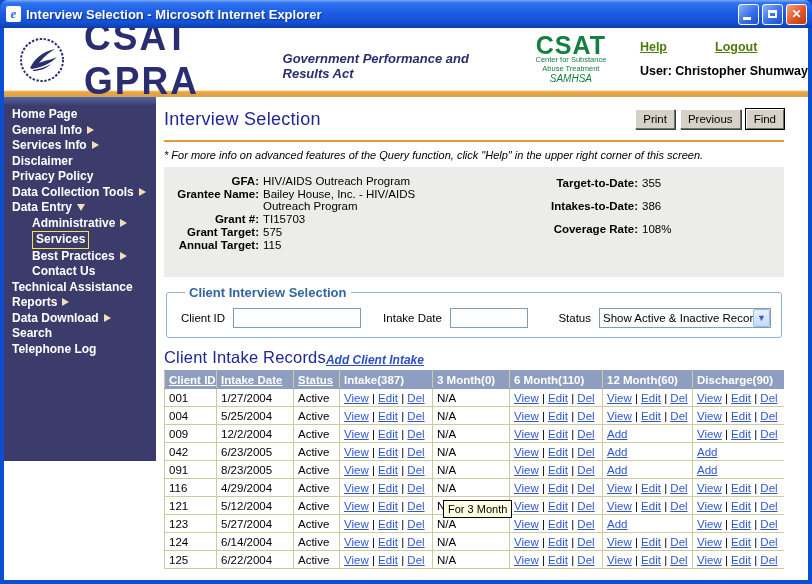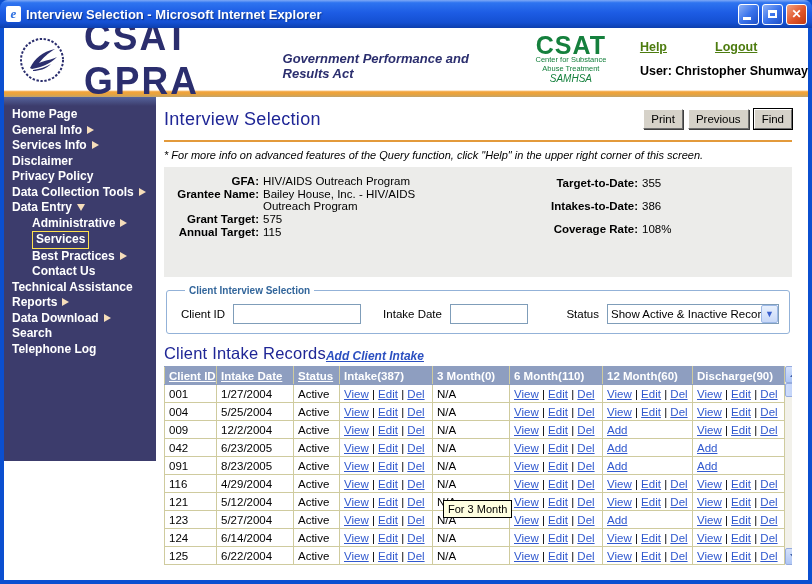--- a/index.html
+++ b/index.html
@@ -52,42 +52,42 @@
     background-image:linear-gradient(180deg,#55639B 0px,#3C3C6C 9px); }
   .side-item { color:#fff; font-weight:bold; font-size:12px; line-height:15.5px; padding-left:8px;
     white-space:nowrap; cursor:pointer; }
   .side-item.indent { padding-left:28px; }
   .arrow-r { display:inline-block; width:0; height:0; border-left:7px solid #F5DDBA;
     border-top:4px solid transparent; border-bottom:4px solid transparent; margin-left:5px; }
   .arrow-d { display:inline-block; width:0; height:0; border-top:7px solid #F5DDBA;
     border-left:4px solid transparent; border-right:4px solid transparent; margin-left:5px; }
   .active-box { border:1px solid #FFE14D; padding:0 3px; display:inline-block; }
 
-  .content { flex:1; height:483px; padding:0 16px 0 8px; position:relative; background:#fff; overflow:hidden; }
+  .content { flex:1; height:483px; padding:0 24px 0 8px; position:relative; background:#fff; overflow:hidden; }
   .title-row { display:flex; justify-content:space-between; align-items:flex-start; margin-top:12px; height:30px; }
   .page-title { color:#1F2696; font-size:18px; letter-spacing:.3px; }
   .btn-row { display:flex; gap:5px; }
   .xp-btn { background:#D6D2C9; border:1px solid; border-color:#FFFFFF #6E6E6E #6E6E6E #FFFFFF;
     box-shadow:1px 1px 0 #404040; font-size:11.5px; padding:3px 7px; font-family:"Liberation Sans",sans-serif; cursor:pointer; }
   .xp-btn.default { outline:1px solid #000; }
   .h-rule { height:2px; background:#E39A3B; margin-top:1px; }
   .note { font-style:italic; font-size:11px; color:#000; margin-top:7px; }
 
   .info-panel { margin-top:6px; background:#ECECEA; padding:8px 6px 10px 2px; display:flex; min-height:110px; }
   .info-col.left { width:300px; }
   .info-col.right { margin-left:60px; padding-top:2px; }
   .info-row { display:flex; font-size:11.5px; margin-bottom:1px; }
   .info-col.right .info-row { margin-bottom:11px; }
   .info-label { font-weight:bold; width:93px; text-align:right; flex:0 0 93px; }
   .info-col.right .info-label { width:112px; flex:0 0 112px; }
   .info-value { margin-left:4px; width:192px; }
   .info-col.right .info-value { width:auto; }
 
   fieldset.filter { margin-top:8px; border:1px solid #93B2D8; border-radius:3px; padding:8px 10px 9px 14px; }
-  fieldset.filter legend { color:#33669B; font-weight:bold; font-size:10px; padding:0 4px; margin-left:4px; }
+  fieldset.filter legend { color:#33669B; font-weight:bold; font-size:13px; padding:0 4px; margin-left:4px; }
   .filter-row { display:flex; align-items:center; font-size:11.5px; }
   .xp-input { border:1px solid #7F9DB9; height:20px; font-size:11.5px; padding:1px 3px;
     font-family:"Liberation Sans",sans-serif; background:#fff; }
   .inp-clientid { width:128px; margin-left:8px; }
   .lbl-intake { margin-left:22px; }
   .inp-intake { width:78px; margin-left:8px; }
   .status-group { margin-left:auto; display:flex; align-items:center; }
   .xp-select { width:172px; height:20px; border:1px solid #7F9DB9; background:#fff; margin-left:8px;
     display:flex; align-items:center; font-size:11.5px; cursor:pointer; }
   .xp-select .sel-text { flex:1; padding-left:3px; white-space:nowrap; overflow:hidden; }
@@ -202,20 +202,24 @@
           <div class="info-col left" id="info-left">
               <div class="info-row">
                 <span class="info-label">GFA:</span>
                 <span class="info-value">HIV/AIDS Outreach Program</span>
               </div>
               <div class="info-row">
                 <span class="info-label">Grantee Name:</span>
                 <span class="info-value">Bailey House, Inc. - HIV/AIDS Outreach Program</span>
               </div>
               <div class="info-row">
+                <span class="info-label">Grant #:</span>
+                <span class="info-value">TI15703</span>
+              </div>
+              <div class="info-row">
                 <span class="info-label">Grant Target:</span>
                 <span class="info-value">575</span>
               </div>
               <div class="info-row">
                 <span class="info-label">Annual Target:</span>
                 <span class="info-value">115</span>
               </div>
             </div>
           <div class="info-col right" id="info-right">
               <div class="info-row">

